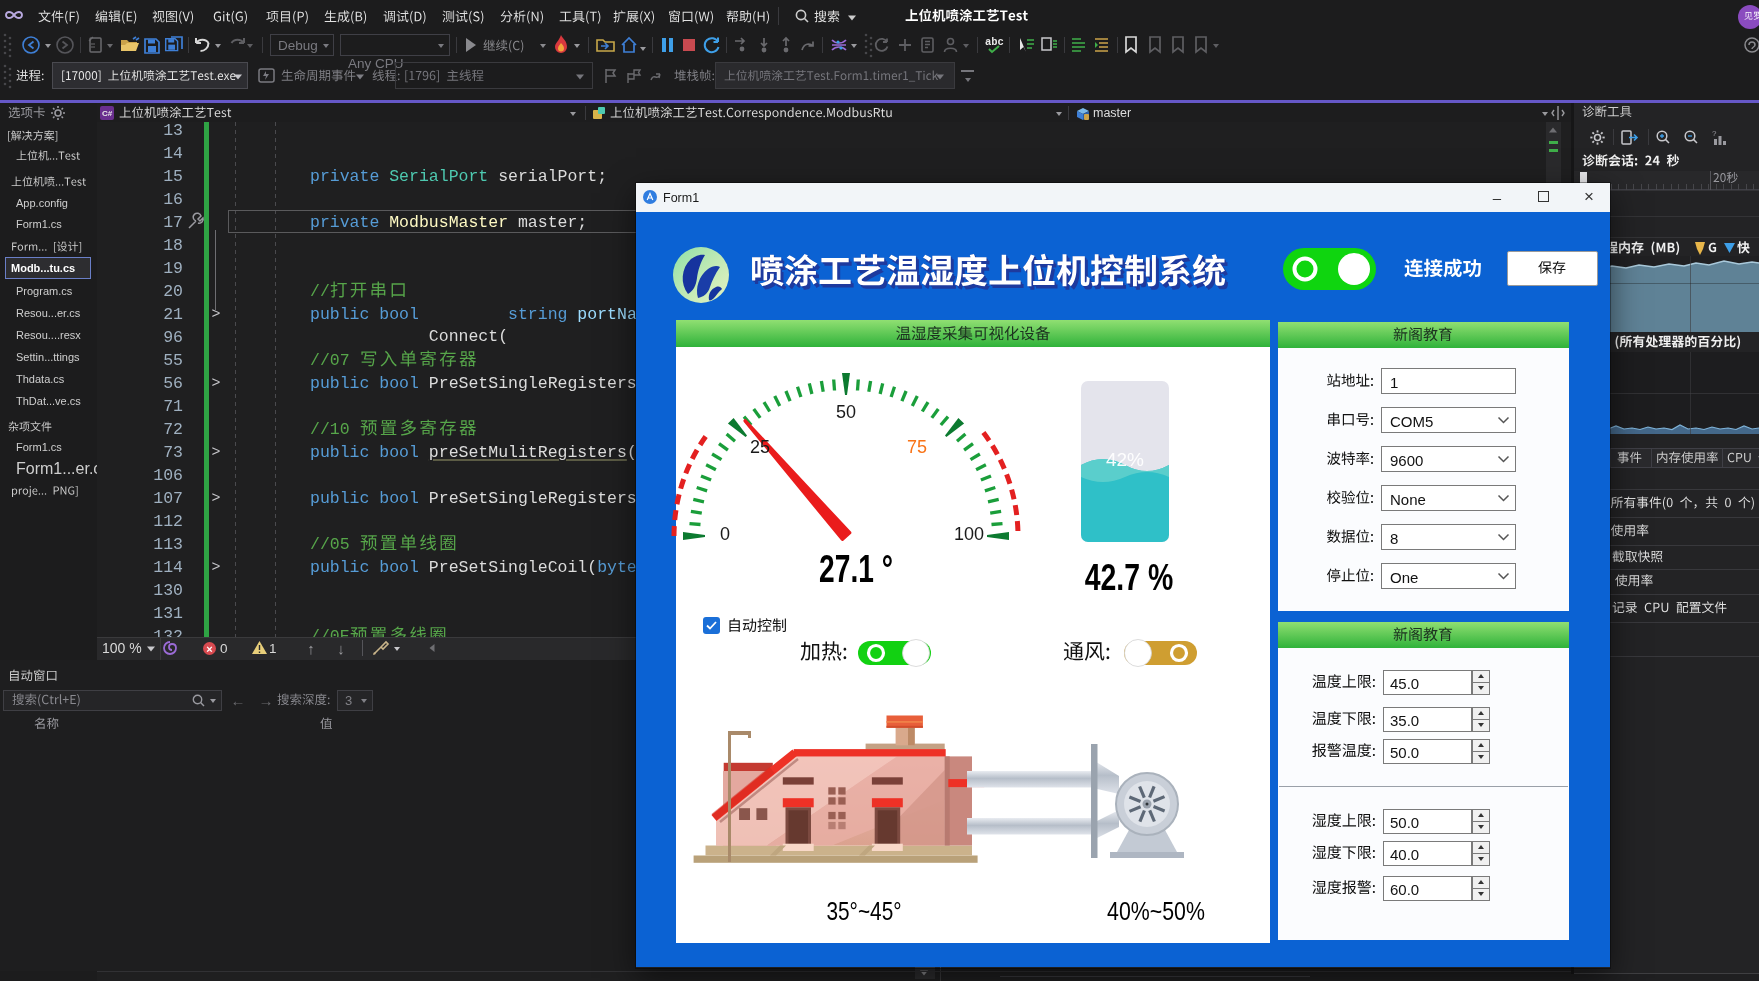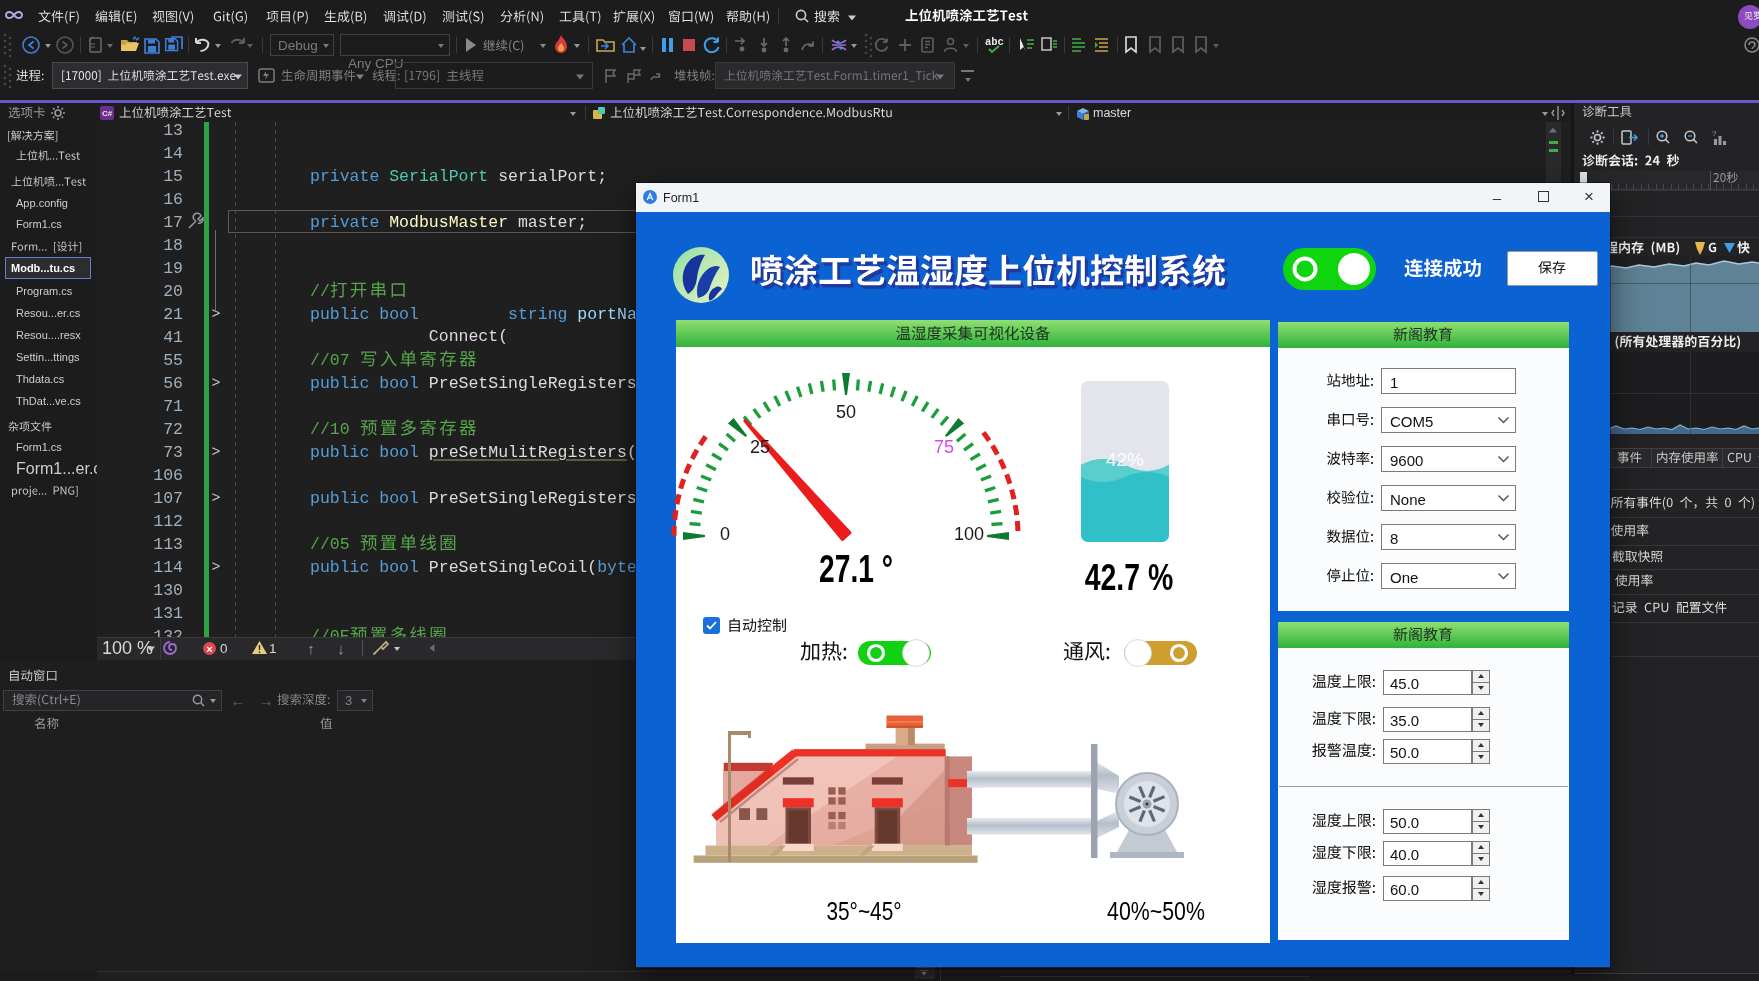--- a/index.html
+++ b/index.html
@@ -759,21 +759,21 @@
     <div class="a" style="left:275px;top:122px;width:1px;height:515px;background:repeating-linear-gradient(180deg,#4a4a4e 0 4px,transparent 4px 8px)"></div>
     <div class="a" style="left:183px;top:129.5px;transform:translate(-100%,-50%);font-family:'Liberation Mono',monospace;font-size:16.5px;color:#9fb0c0;white-space:pre;">13</div>
     <div class="a" style="left:183px;top:152.5px;transform:translate(-100%,-50%);font-family:'Liberation Mono',monospace;font-size:16.5px;color:#9fb0c0;white-space:pre;">14</div>
     <div class="a" style="left:183px;top:175.5px;transform:translate(-100%,-50%);font-family:'Liberation Mono',monospace;font-size:16.5px;color:#9fb0c0;white-space:pre;">15</div>
     <div class="a" style="left:183px;top:198.5px;transform:translate(-100%,-50%);font-family:'Liberation Mono',monospace;font-size:16.5px;color:#9fb0c0;white-space:pre;">16</div>
     <div class="a" style="left:183px;top:221.5px;transform:translate(-100%,-50%);font-family:'Liberation Mono',monospace;font-size:16.5px;color:#9fb0c0;white-space:pre;">17</div>
     <div class="a" style="left:183px;top:244.5px;transform:translate(-100%,-50%);font-family:'Liberation Mono',monospace;font-size:16.5px;color:#9fb0c0;white-space:pre;">18</div>
     <div class="a" style="left:183px;top:267.5px;transform:translate(-100%,-50%);font-family:'Liberation Mono',monospace;font-size:16.5px;color:#9fb0c0;white-space:pre;">19</div>
     <div class="a" style="left:183px;top:290.5px;transform:translate(-100%,-50%);font-family:'Liberation Mono',monospace;font-size:16.5px;color:#9fb0c0;white-space:pre;">20</div>
     <div class="a" style="left:183px;top:313.5px;transform:translate(-100%,-50%);font-family:'Liberation Mono',monospace;font-size:16.5px;color:#9fb0c0;white-space:pre;">21</div>
-    <div class="a" style="left:183px;top:336.5px;transform:translate(-100%,-50%);font-family:'Liberation Mono',monospace;font-size:16.5px;color:#9fb0c0;white-space:pre;">41</div>
+    <div class="a" style="left:183px;top:336.5px;transform:translate(-100%,-50%);font-family:'Liberation Mono',monospace;font-size:16.5px;color:#9fb0c0;white-space:pre;">96</div>
     <div class="a" style="left:183px;top:359.5px;transform:translate(-100%,-50%);font-family:'Liberation Mono',monospace;font-size:16.5px;color:#9fb0c0;white-space:pre;">55</div>
     <div class="a" style="left:183px;top:382.5px;transform:translate(-100%,-50%);font-family:'Liberation Mono',monospace;font-size:16.5px;color:#9fb0c0;white-space:pre;">56</div>
     <div class="a" style="left:183px;top:405.5px;transform:translate(-100%,-50%);font-family:'Liberation Mono',monospace;font-size:16.5px;color:#9fb0c0;white-space:pre;">71</div>
     <div class="a" style="left:183px;top:428.5px;transform:translate(-100%,-50%);font-family:'Liberation Mono',monospace;font-size:16.5px;color:#9fb0c0;white-space:pre;">72</div>
     <div class="a" style="left:183px;top:451.5px;transform:translate(-100%,-50%);font-family:'Liberation Mono',monospace;font-size:16.5px;color:#9fb0c0;white-space:pre;">73</div>
     <div class="a" style="left:183px;top:474.5px;transform:translate(-100%,-50%);font-family:'Liberation Mono',monospace;font-size:16.5px;color:#9fb0c0;white-space:pre;">106</div>
     <div class="a" style="left:183px;top:497.5px;transform:translate(-100%,-50%);font-family:'Liberation Mono',monospace;font-size:16.5px;color:#9fb0c0;white-space:pre;">107</div>
     <div class="a" style="left:183px;top:520.5px;transform:translate(-100%,-50%);font-family:'Liberation Mono',monospace;font-size:16.5px;color:#9fb0c0;white-space:pre;">112</div>
     <div class="a" style="left:183px;top:543.5px;transform:translate(-100%,-50%);font-family:'Liberation Mono',monospace;font-size:16.5px;color:#9fb0c0;white-space:pre;">113</div>
     <div class="a" style="left:183px;top:566.5px;transform:translate(-100%,-50%);font-family:'Liberation Mono',monospace;font-size:16.5px;color:#9fb0c0;white-space:pre;">114</div>
@@ -836,21 +836,21 @@
     <div class="a" style="left:310px;top:635.5px;transform:translateY(-50%);font-family:'Liberation Mono',monospace;font-size:16.5px;white-space:pre;display:flex;align-items:center;line-height:23px"><span style="color:#57a64a;">//0E</span><svg width="99.0" height="21.9" viewBox="0 0 99.0 21.9">
         <g fill="#57a64a" transform="translate(0,16.7) scale(0.017500,-0.017500)">
           <use href="#g120" x="0"></use>
           <use href="#g121" x="1131"></use>
           <use href="#g122" x="2263"></use>
           <use href="#g81" x="3394"></use>
           <use href="#g123" x="4526"></use>
         </g>
       </svg></div>
     <div class="a" style="left:97px;top:637px;width:1464px;height:23px;background:#29292b;border-top:1px solid #3a3a3c"></div>
-    <div class="a" style="left:102px;top:648px;transform:translateY(-50%);font-family:'Liberation Sans',sans-serif;font-size:18px;color:#d8d8d8;white-space:pre;">100 %</div>
+    <div class="a" style="left:102px;top:648px;transform:translateY(-50%);font-family:'Liberation Sans',sans-serif;font-size:14px;color:#d8d8d8;white-space:pre;">100 %</div>
     <div class="a" style="left:151px;top:649px;transform:translate(-50%,-50%);width:0;height:0;border-left:4px solid transparent;border-right:4px solid transparent;border-top:5px solid #c8c8cc;"></div>
     <div class="a" style="left:160px;top:636.5px;width:1px;height:23px;background:#3a3a3c"></div>
     <svg class="a" style="left:163px;top:641px;" width="14" height="14" viewBox="0 0 14 14">
       <path d="M7 1 a6 6 0 1 0 6 6 c0 -3 -2 -4 -4 -4 a3 3 0 0 0 0 6" fill="none" stroke="#9b6bd6" stroke-width="1.8"></path>
     </svg>
     <div class="a" style="left:203px;top:642px;width:13px;height:13px;border-radius:50%;background:#d84a50"></div>
     <div class="a" style="left:209.5px;top:648.5px;transform:translate(-50%,-50%);font-family:'Liberation Sans',sans-serif;font-size:11px;color:#fff;font-weight:700;white-space:pre;">×</div>
     <div class="a" style="left:220px;top:648px;transform:translateY(-50%);font-family:'Liberation Sans',sans-serif;font-size:13.5px;color:#d8d8d8;white-space:pre;">0</div>
     <svg class="a" style="left:252px;top:641px;" width="15" height="13" viewBox="0 0 15 13">
       <path d="M7.5 0 L15 13 H0 Z" fill="#e8ce7a"></path>
@@ -1390,21 +1390,21 @@
         <line x1="990.2" y1="513.2" x2="1001.1" y2="511.4" stroke="#1a9e3a" stroke-width="3.3"></line>
         <line x1="991.5" y1="524.5" x2="1002.5" y2="523.7" stroke="#1a9e3a" stroke-width="3.3"></line>
         <polygon points="1009.0,532.0 1009.0,540.0 987.0,537.0 987.0,535.0" fill="#0c7a30"></polygon>
         <path d="M 674.0 536.0 A 172 172 0 0 1 708.6 432.5" fill="none" stroke="#e32020" stroke-width="5" stroke-dasharray="10 6"></path>
         <path d="M 983.4 432.5 A 172 172 0 0 1 1018.0 536.0" fill="none" stroke="#e32020" stroke-width="5" stroke-dasharray="10 6"></path>
         <polygon points="745.2,420.9 849.6,532.8 842.4,539.2" fill="#ea1c1c" stroke="#ea1c1c" stroke-width="3.5" stroke-linejoin="round" stroke-linecap="round"></polygon>
       </svg>
       <div class="a" style="left:89px;top:351px;transform:translate(-50%,-50%);font-family:'Liberation Sans',sans-serif;font-size:18px;color:#1a1a1a;white-space:pre;">0</div>
       <div class="a" style="left:124px;top:264px;transform:translate(-50%,-50%);font-family:'Liberation Sans',sans-serif;font-size:18px;color:#1a1a1a;white-space:pre;">25</div>
       <div class="a" style="left:210px;top:229px;transform:translate(-50%,-50%);font-family:'Liberation Sans',sans-serif;font-size:18px;color:#1a1a1a;white-space:pre;">50</div>
-      <div class="a" style="left:308px;top:264px;transform:translate(-50%,-50%);font-family:'Liberation Sans',sans-serif;font-size:18px;color:#d946ef;white-space:pre;">75</div>
+      <div class="a" style="left:281px;top:264px;transform:translate(-50%,-50%);font-family:'Liberation Sans',sans-serif;font-size:18px;color:#f97316;white-space:pre;">75</div>
       <div class="a" style="left:333px;top:351px;transform:translate(-50%,-50%);font-family:'Liberation Sans',sans-serif;font-size:18px;color:#1a1a1a;white-space:pre;">100</div>
       <div class="a" style="left:220px;top:386px;transform:translate(-50%,-50%) scaleX(0.74);font-family:'Liberation Sans',sans-serif;font-size:38px;color:#000;font-weight:700;white-space:pre;">27.1 °</div>
       <svg class="a" style="left:445px;top:198px;" width="88" height="161" viewBox="0 0 88 161">
         <defs>
           <clipPath id="tkclip">
             <rect x="0" y="0" width="88" height="161" rx="7"></rect>
           </clipPath>
         </defs>
         <g clip-path="url(#tkclip)">
           <rect x="0" y="0" width="88" height="161" fill="#e4e4ec"></rect>

